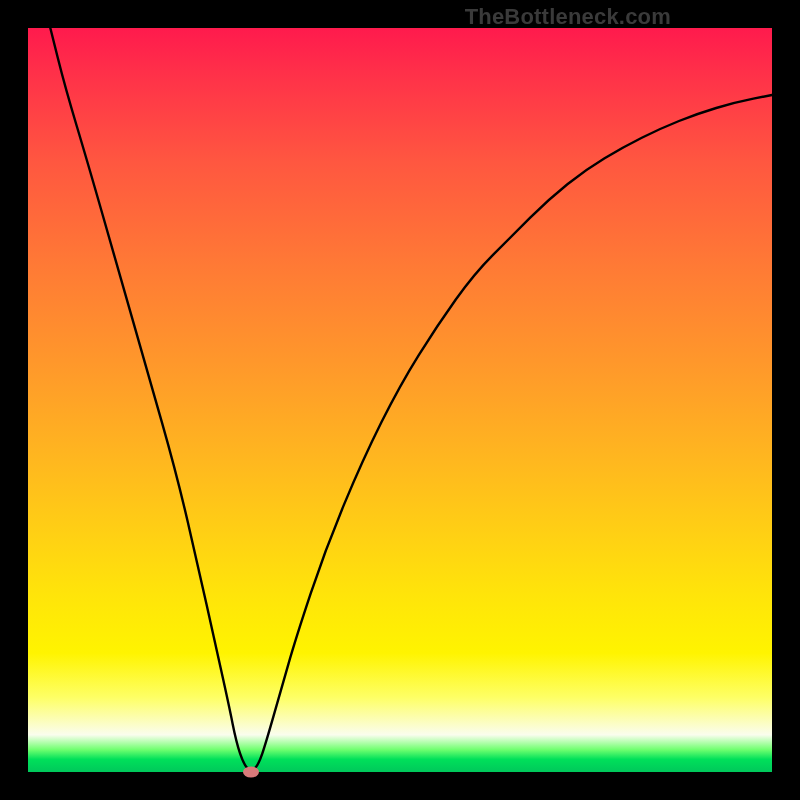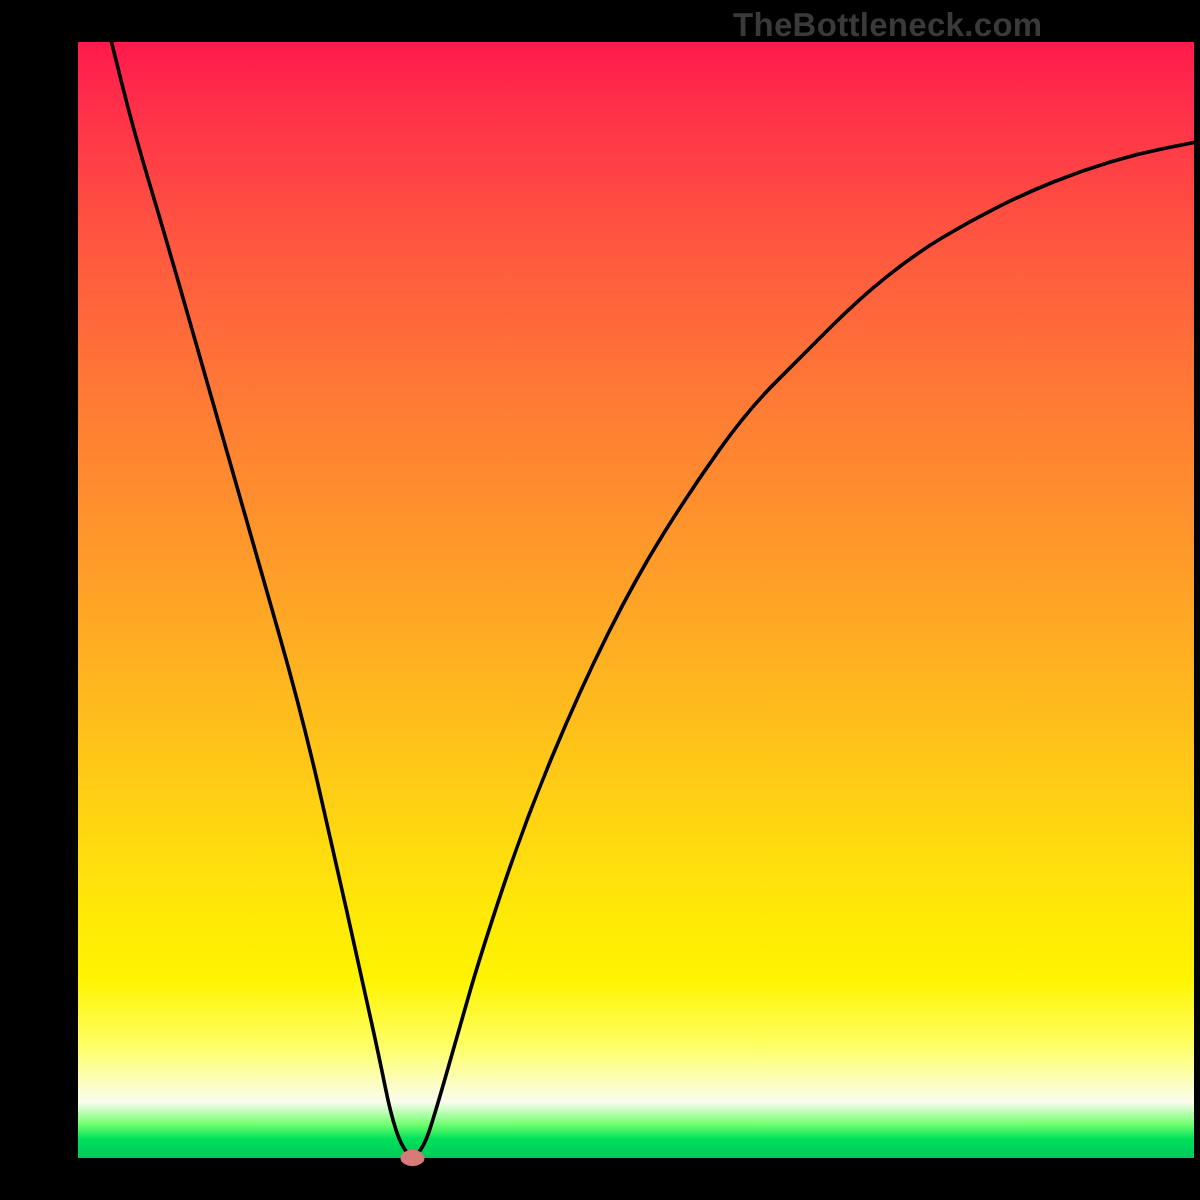--- a/index.html
+++ b/index.html
@@ -10,21 +10,20 @@
     overflow: hidden;
     font-family: Arial, Helvetica, sans-serif;
     background: #000;
   }
   .frame {
     position: relative;
     width: 681px;
     height: 800px;
     background: #000;
     box-sizing: border-box;
-    margin-left: 24px;
   }
   .plot-area {
     position: absolute;
     
     left: 28px;
     top: 28px;
     width: 744px;
     height: 744px;
     
     background: linear-gradient(

